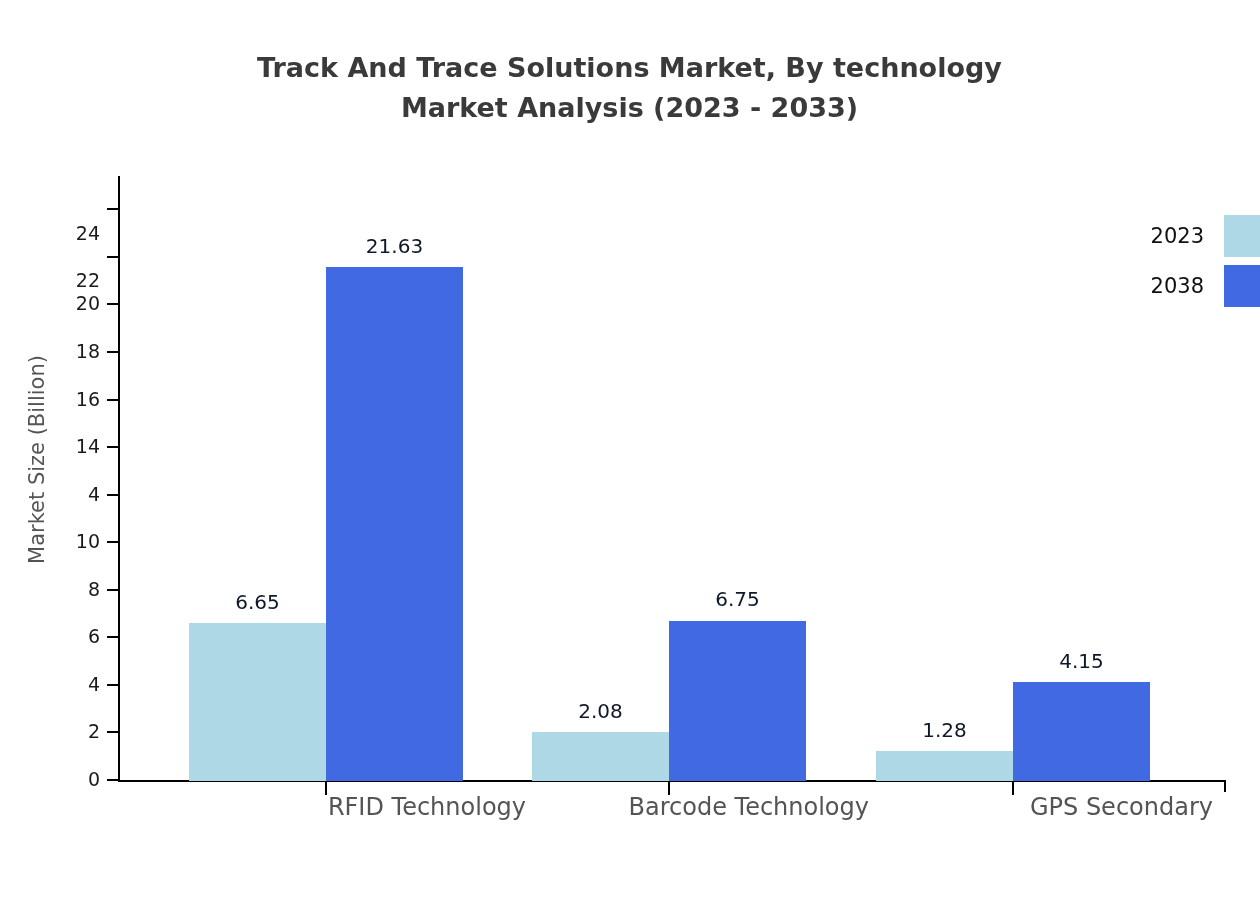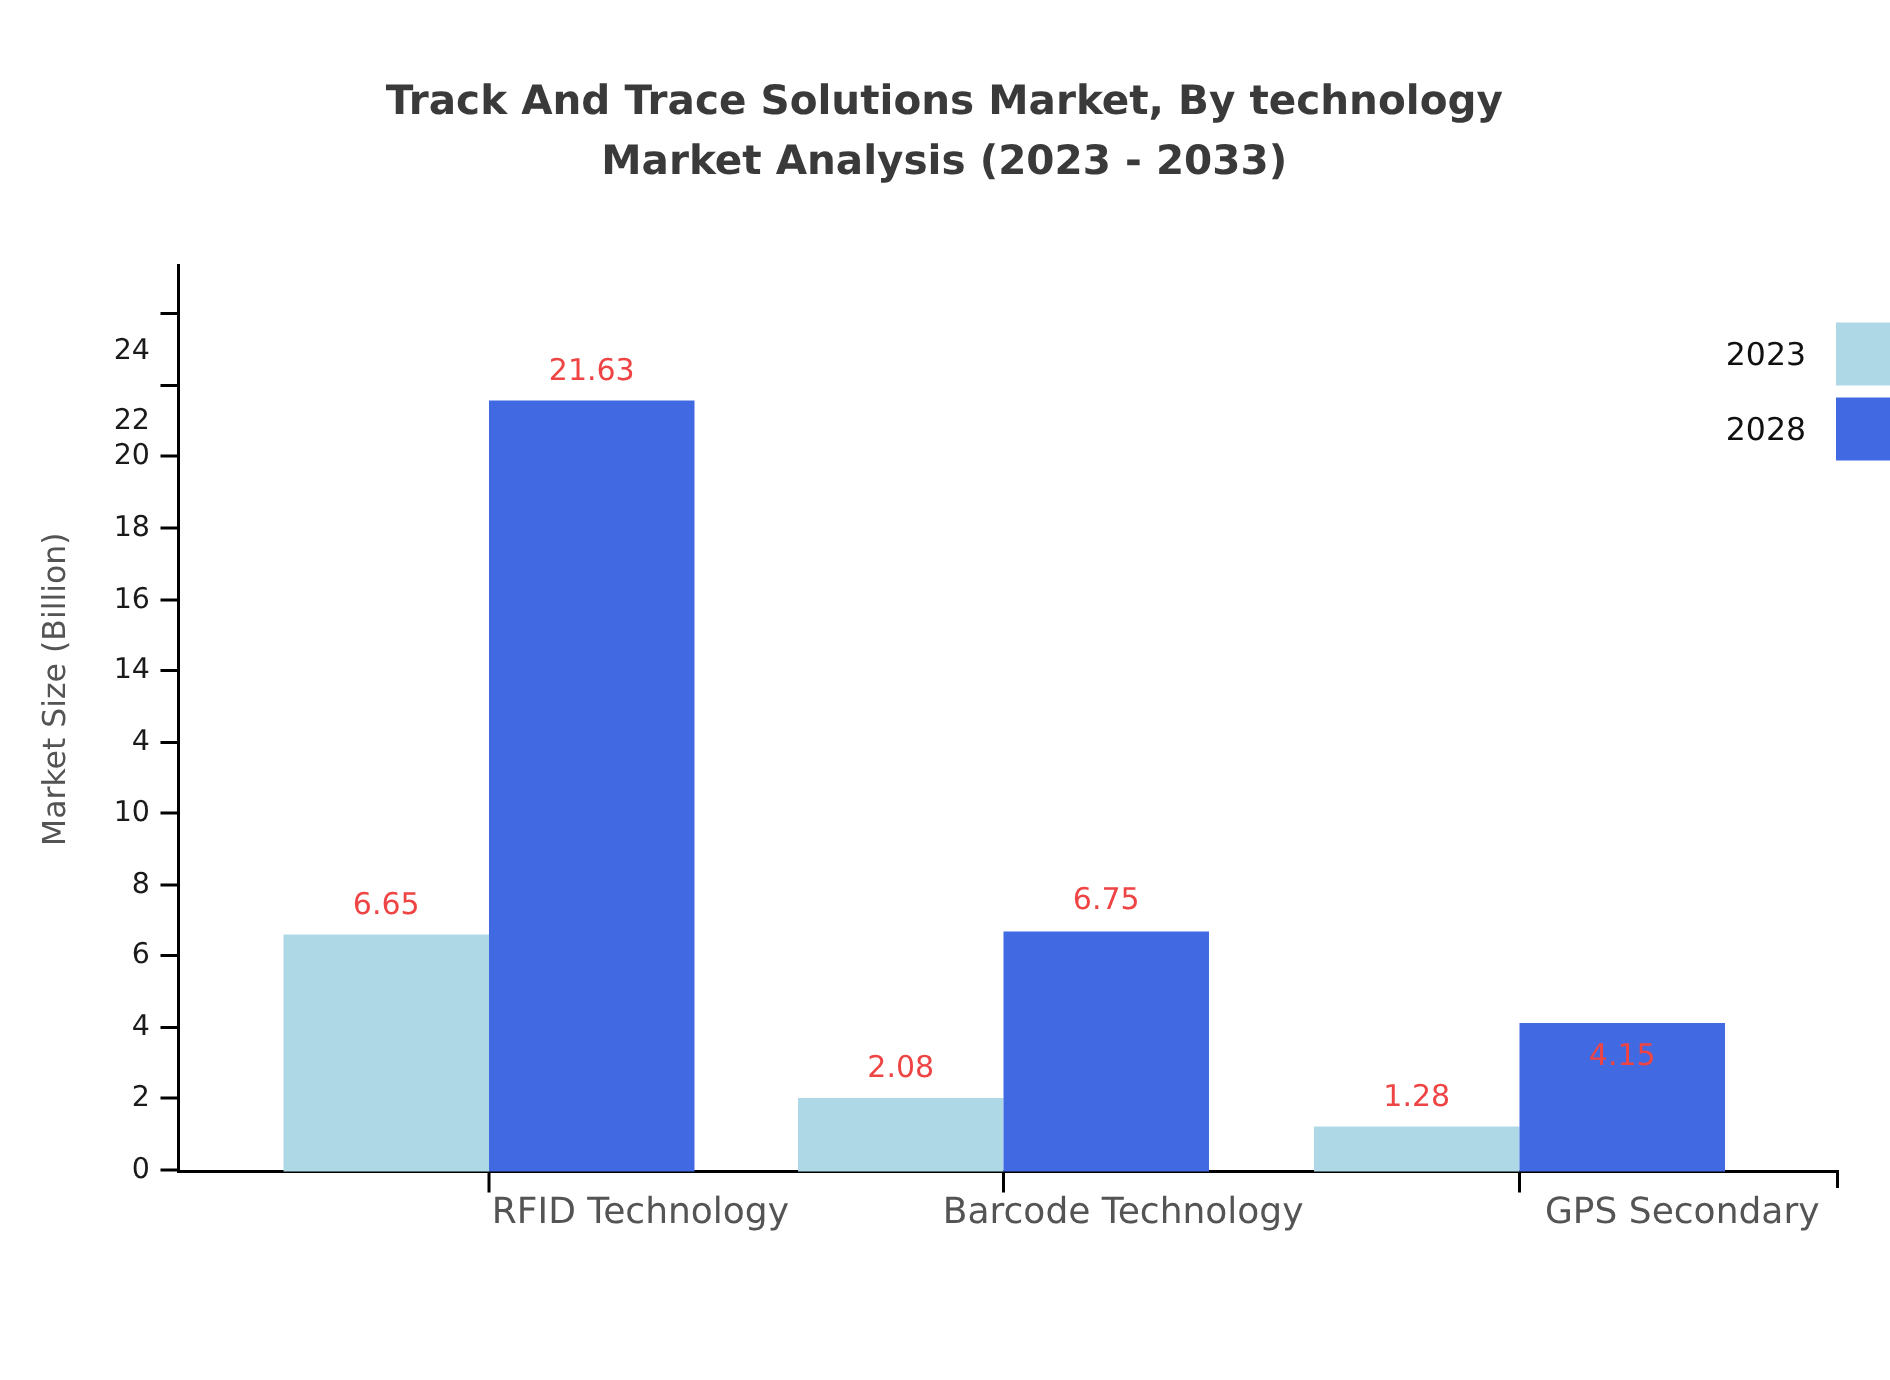--- a/index.html
+++ b/index.html
@@ -111,21 +111,21 @@
   .bar {
     position: absolute;
     bottom: 0;
   }
   .bar-2023 { background: #aed8e6; }
   .bar-2033 { background: #4169e1; }
 
   .bar-value {
     position: absolute;
     text-align: center;
-    color: #ef4444;
+    color: #0f172a;
     font-size: 20px;
     line-height: 20px;
     white-space: nowrap;
   }
 
   
   .legend {
     position: absolute;
     left: 1125px;
     top: 214px;
@@ -232,38 +232,38 @@
         <div class="bar-value" style="left: 70px; width: 137px; top: 415.866px;">6.65</div>
         <div class="bar bar-2033" style="left: 207px; width: 137px; height: 514.351px;"></div>
         <div class="bar-value" style="left: 207px; width: 137px; top: 59.6488px;">21.63</div>
         <div class="bar bar-2023" style="left: 413px; width: 137px; height: 49.4614px;"></div>
         <div class="bar-value" style="left: 413px; width: 137px; top: 524.539px;">2.08</div>
         <div class="bar bar-2033" style="left: 550px; width: 137px; height: 160.512px;"></div>
         <div class="bar-value" style="left: 550px; width: 137px; top: 413.488px;">6.75</div>
         <div class="bar bar-2023" style="left: 757px; width: 137px; height: 30.4378px;"></div>
         <div class="bar-value" style="left: 757px; width: 137px; top: 543.562px;">1.28</div>
         <div class="bar bar-2033" style="left: 894px; width: 137px; height: 98.685px;"></div>
-        <div class="bar-value" style="left: 894px; width: 137px; top: 475.315px; margin-top: 42px;">4.15</div>
+        <div class="bar-value" style="left: 894px; width: 137px; top: 475.315px;">4.15</div>
       </div>
   </div>
 
   <div id="x-axis-layer">
       <div class="x-tick" style="left: 325px;"></div>
       <div class="x-label" style="left: 126px; width: 400px;">RFID Technology</div>
       <div class="x-tick" style="left: 668px;"></div>
       <div class="x-label" style="left: 469px; width: 400px;">Barcode Technology</div>
       <div class="x-tick" style="left: 1012px;"></div>
       <div class="x-label" style="left: 813px; width: 400px;">GPS Secondary</div>
     </div>
 
   <div class="legend">
     <div class="legend-row">
       <span class="legend-label">2023</span>
       <span class="legend-swatch sw-2023"></span>
     </div>
     <div class="legend-row">
-      <span class="legend-label">2028</span>
+      <span class="legend-label">2038</span>
       <span class="legend-swatch sw-2033"></span>
     </div>
   </div>
 
 
 </div>
 
 </body></html>

